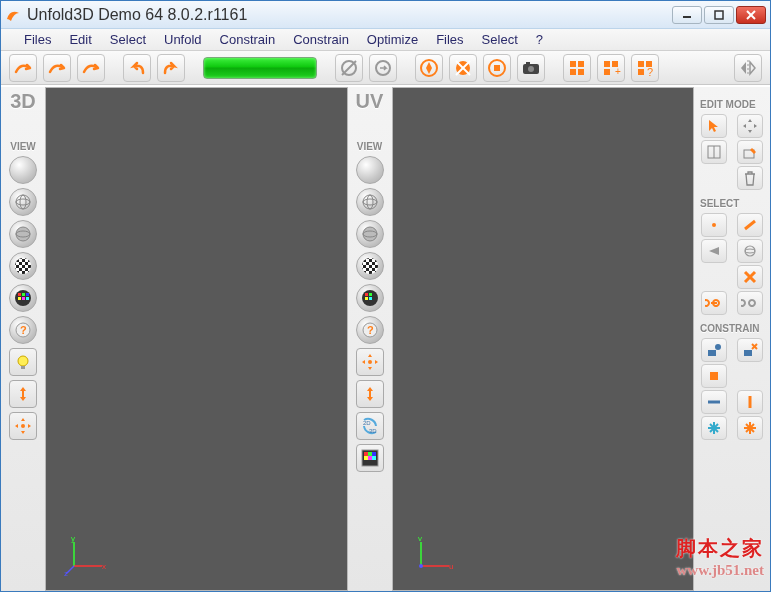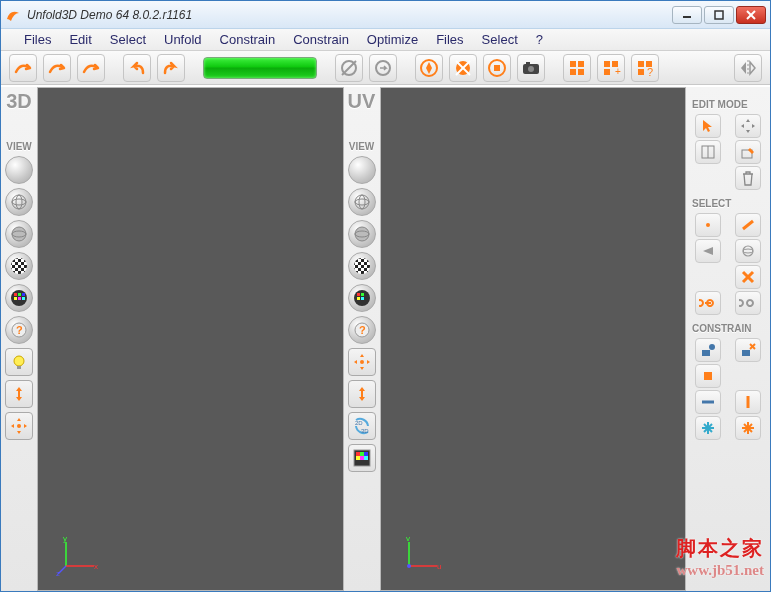--- a/index.html
+++ b/index.html
@@ -1,36 +1,36 @@
 <!DOCTYPE html>
 <html><head>
 <meta charset="utf-8">
 <style>
 * { box-sizing: border-box; margin: 0; padding: 0; }
 body { font-family: "Segoe UI", Tahoma, sans-serif; font-size: 12px; background: #fff; width: 771px; height: 592px; overflow: hidden; position: relative; border: 1px solid #3a7abd; }
 .titlebar { height: 28px; background: linear-gradient(#f5f9fd,#d9e7f6); display: flex; align-items: center; padding: 0 4px; border-bottom: 1px solid #bcd4ea; }
 .titlebar .app-icon { width: 16px; height: 16px; margin-right: 6px; }
-.titlebar .title { font-size: 12px; color: #333; flex: 1; font-style: italic; }
+.titlebar .title { font-size: 16px; color: #333; flex: 1; }
 .winbtns { display: flex; gap: 2px; }
 .winbtn { width: 30px; height: 18px; border: 1px solid #a6b5c1; border-radius: 3px; background: linear-gradient(#fafcff,#dbe8f4); display: flex; align-items: center; justify-content: center; font-size: 10px; color: #333; cursor: pointer; }
 .winbtn.close { background: linear-gradient(#f07060,#c83020); color: #fff; border-color: #9b2a1e; }
 .menubar { height: 22px; background: linear-gradient(#f8f8f8,#ececec); border-bottom: 1px solid #d0d0d0; display: flex; align-items: center; padding: 0 15px; gap: 2px; }
 .menubar .mitem { padding: 2px 8px; color: #2a2a6a; font-size: 13px; cursor: pointer; }
 .toolbar { height: 34px; background: linear-gradient(#fafafa,#e5e5e5); border-bottom: 1px solid #c8c8c8; display: flex; align-items: center; padding: 0 8px; gap: 6px; }
 .tbtn { width: 28px; height: 28px; border: 1px solid #c5c5c5; border-radius: 4px; background: linear-gradient(#fdfdfd,#e2e2e2); display: flex; align-items: center; justify-content: center; cursor: pointer; }
 .progress { width: 114px; height: 22px; border: 1px solid #7aa97a; border-radius: 4px; background: linear-gradient(#3df03d,#0ec80e 45%,#0aab0a 50%,#1fd11f); box-shadow: inset 0 0 3px #7ff77f; }
 .tsep { width: 6px; }
 .workspace { position: absolute; top: 86px; left: 0; right: 0; bottom: 0; display: flex; }
-.sidecol { width: 36px; background: linear-gradient(#f4f4f4,#e6e6e6); display: flex; flex-direction: column; align-items: center; padding: 4px 0; gap: 4px; }
+.sidecol { width: 44px; background: linear-gradient(#f4f4f4,#e6e6e6); display: flex; flex-direction: column; align-items: center; padding: 4px 0; gap: 4px; }
 .sidecol .lblbig { font-size: 20px; font-weight: bold; color: #999; text-shadow: 0 1px 0 #fff; line-height: 1; }
 .sidecol .lblsm { font-size: 10px; font-weight: bold; color: #888; text-shadow: 0 1px 0 #fff; margin-top: 2px; text-align: right; }
 .sbtn { width: 28px; height: 28px; border-radius: 50%; background: radial-gradient(circle at 35% 30%,#fff,#c8c8c8 60%,#a8a8a8); border: 1px solid #aaa; display: flex; align-items: center; justify-content: center; cursor: pointer; }
 .sbtn.flat { border-radius: 4px; background: linear-gradient(#f4f4f4,#e0e0e0); }
 .viewport { flex: 1; background: #595959; position: relative; border: 1px solid #b8b8b8; margin: 0; }
-.rightpanel { width: 84px; background: linear-gradient(#f4f4f4,#e6e6e6); padding: 6px 4px; display: flex; flex-direction: column; align-items: center; gap: 2px; }
+.rightpanel { width: 76px; background: linear-gradient(#f4f4f4,#e6e6e6); padding: 6px 4px; display: flex; flex-direction: column; align-items: center; gap: 2px; }
 .rightpanel .sechead { font-size: 10px; font-weight: bold; color: #888; text-shadow: 0 1px 0 #fff; margin: 6px 0 2px; width: 100%; text-align: left; padding-left: 2px; }
 .rrow { display: flex; gap: 4px; width: 100%; justify-content: space-around; }
 .rbtn { width: 26px; height: 24px; border-radius: 4px; background: linear-gradient(#f9f9f9,#e3e3e3); border: 1px solid #ccc; display: flex; align-items: center; justify-content: center; cursor: pointer; }
 .axis { position: absolute; left: 18px; bottom: 14px; width: 44px; height: 44px; }
 .watermark { position: absolute; right: 6px; bottom: 12px; font-size: 20px; font-weight: bold; color: #d22; font-family: "KaiTi", serif; letter-spacing: 2px; text-shadow: 0 0 2px #fff; pointer-events: none; }
 .watermark .url { font-size: 15px; color: #d88; display: block; text-align: right; letter-spacing: 0; }
 </style>
 </head>
 <body>
 

